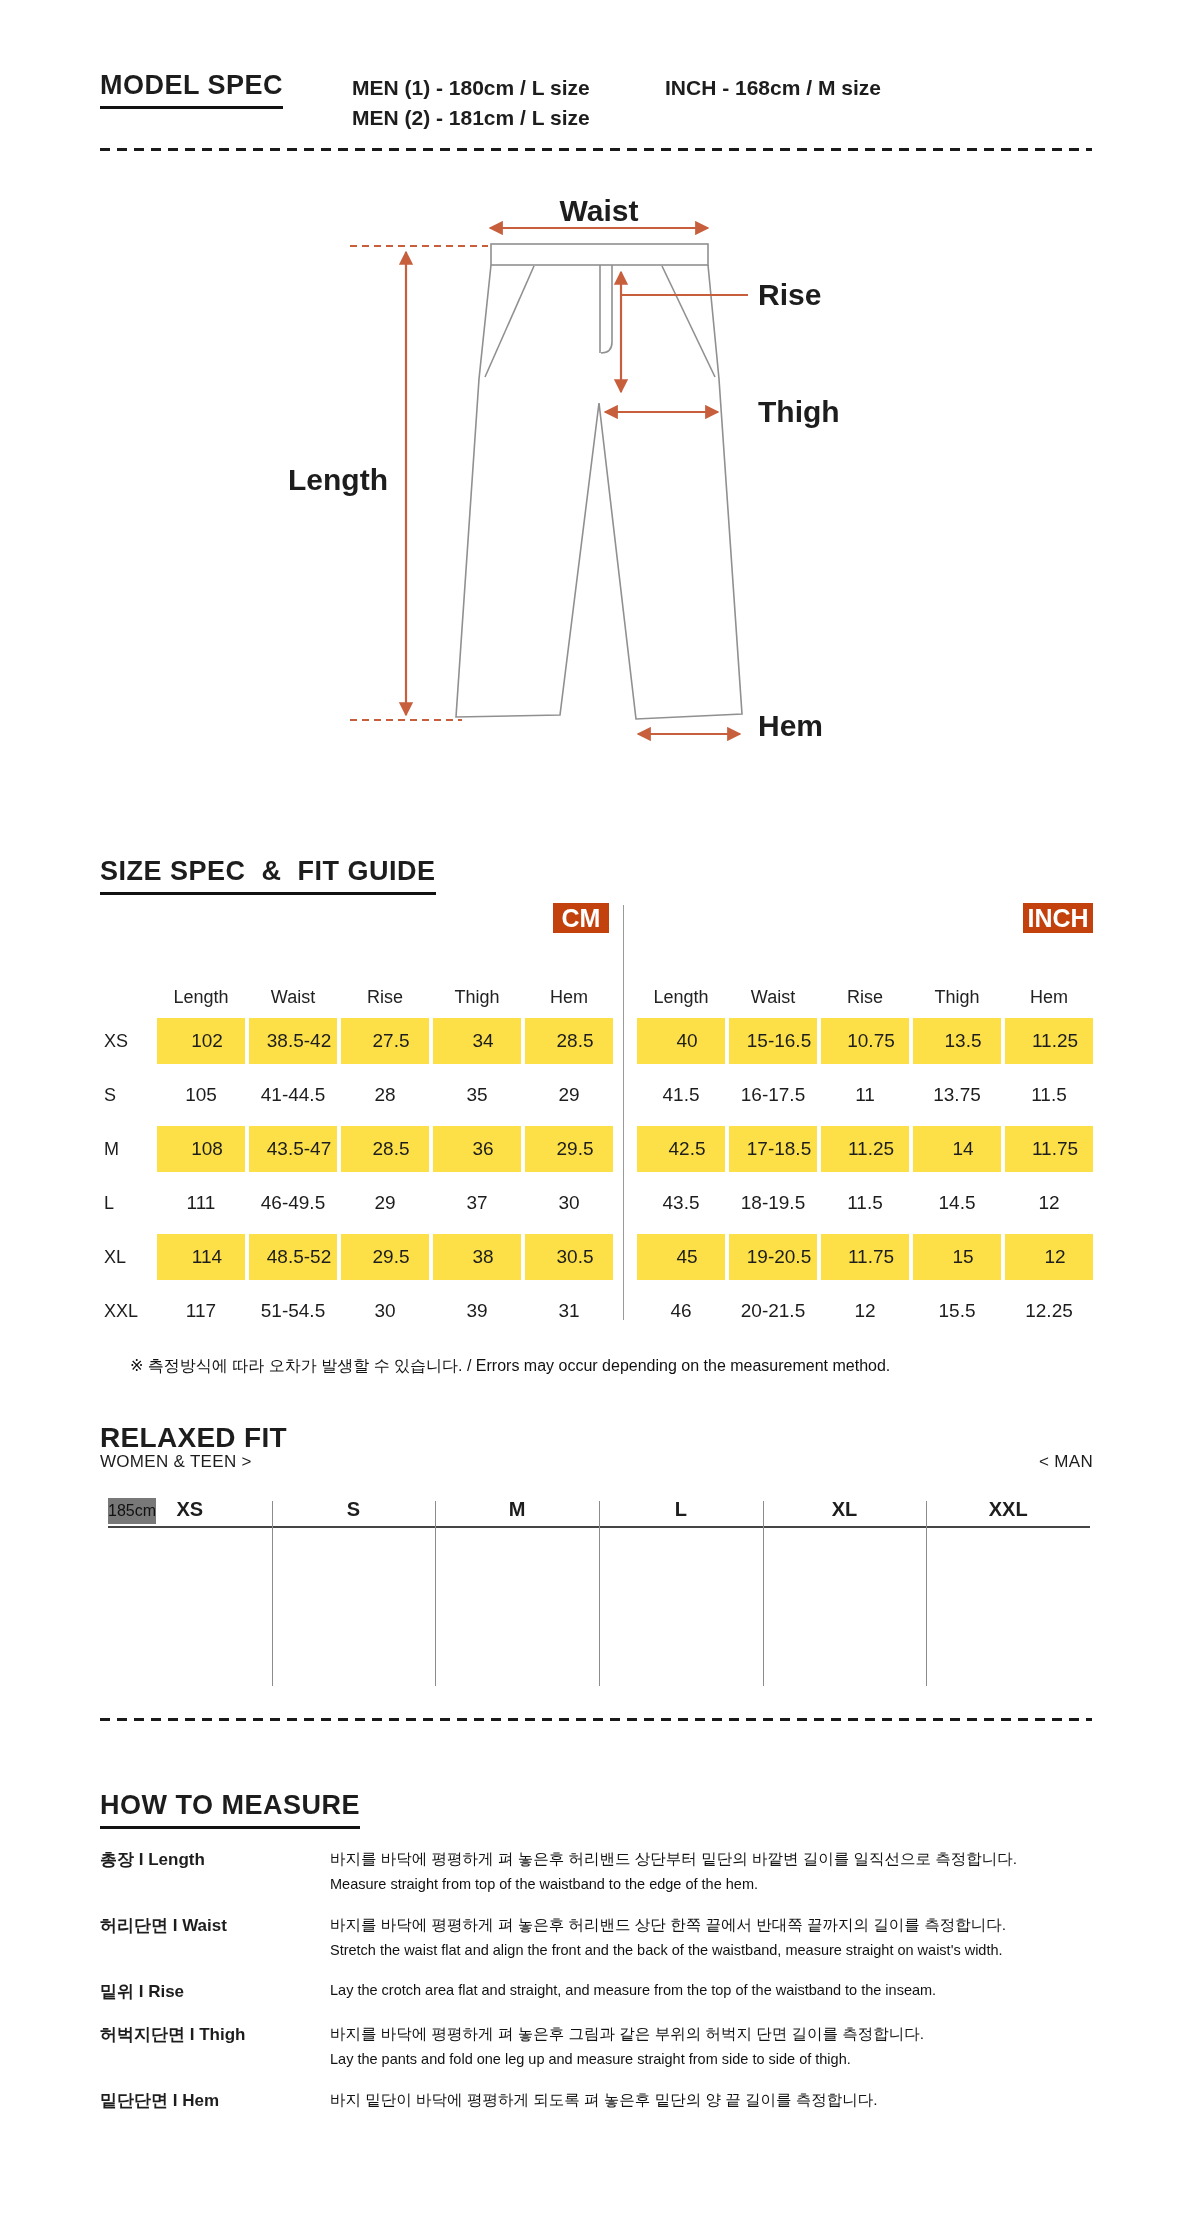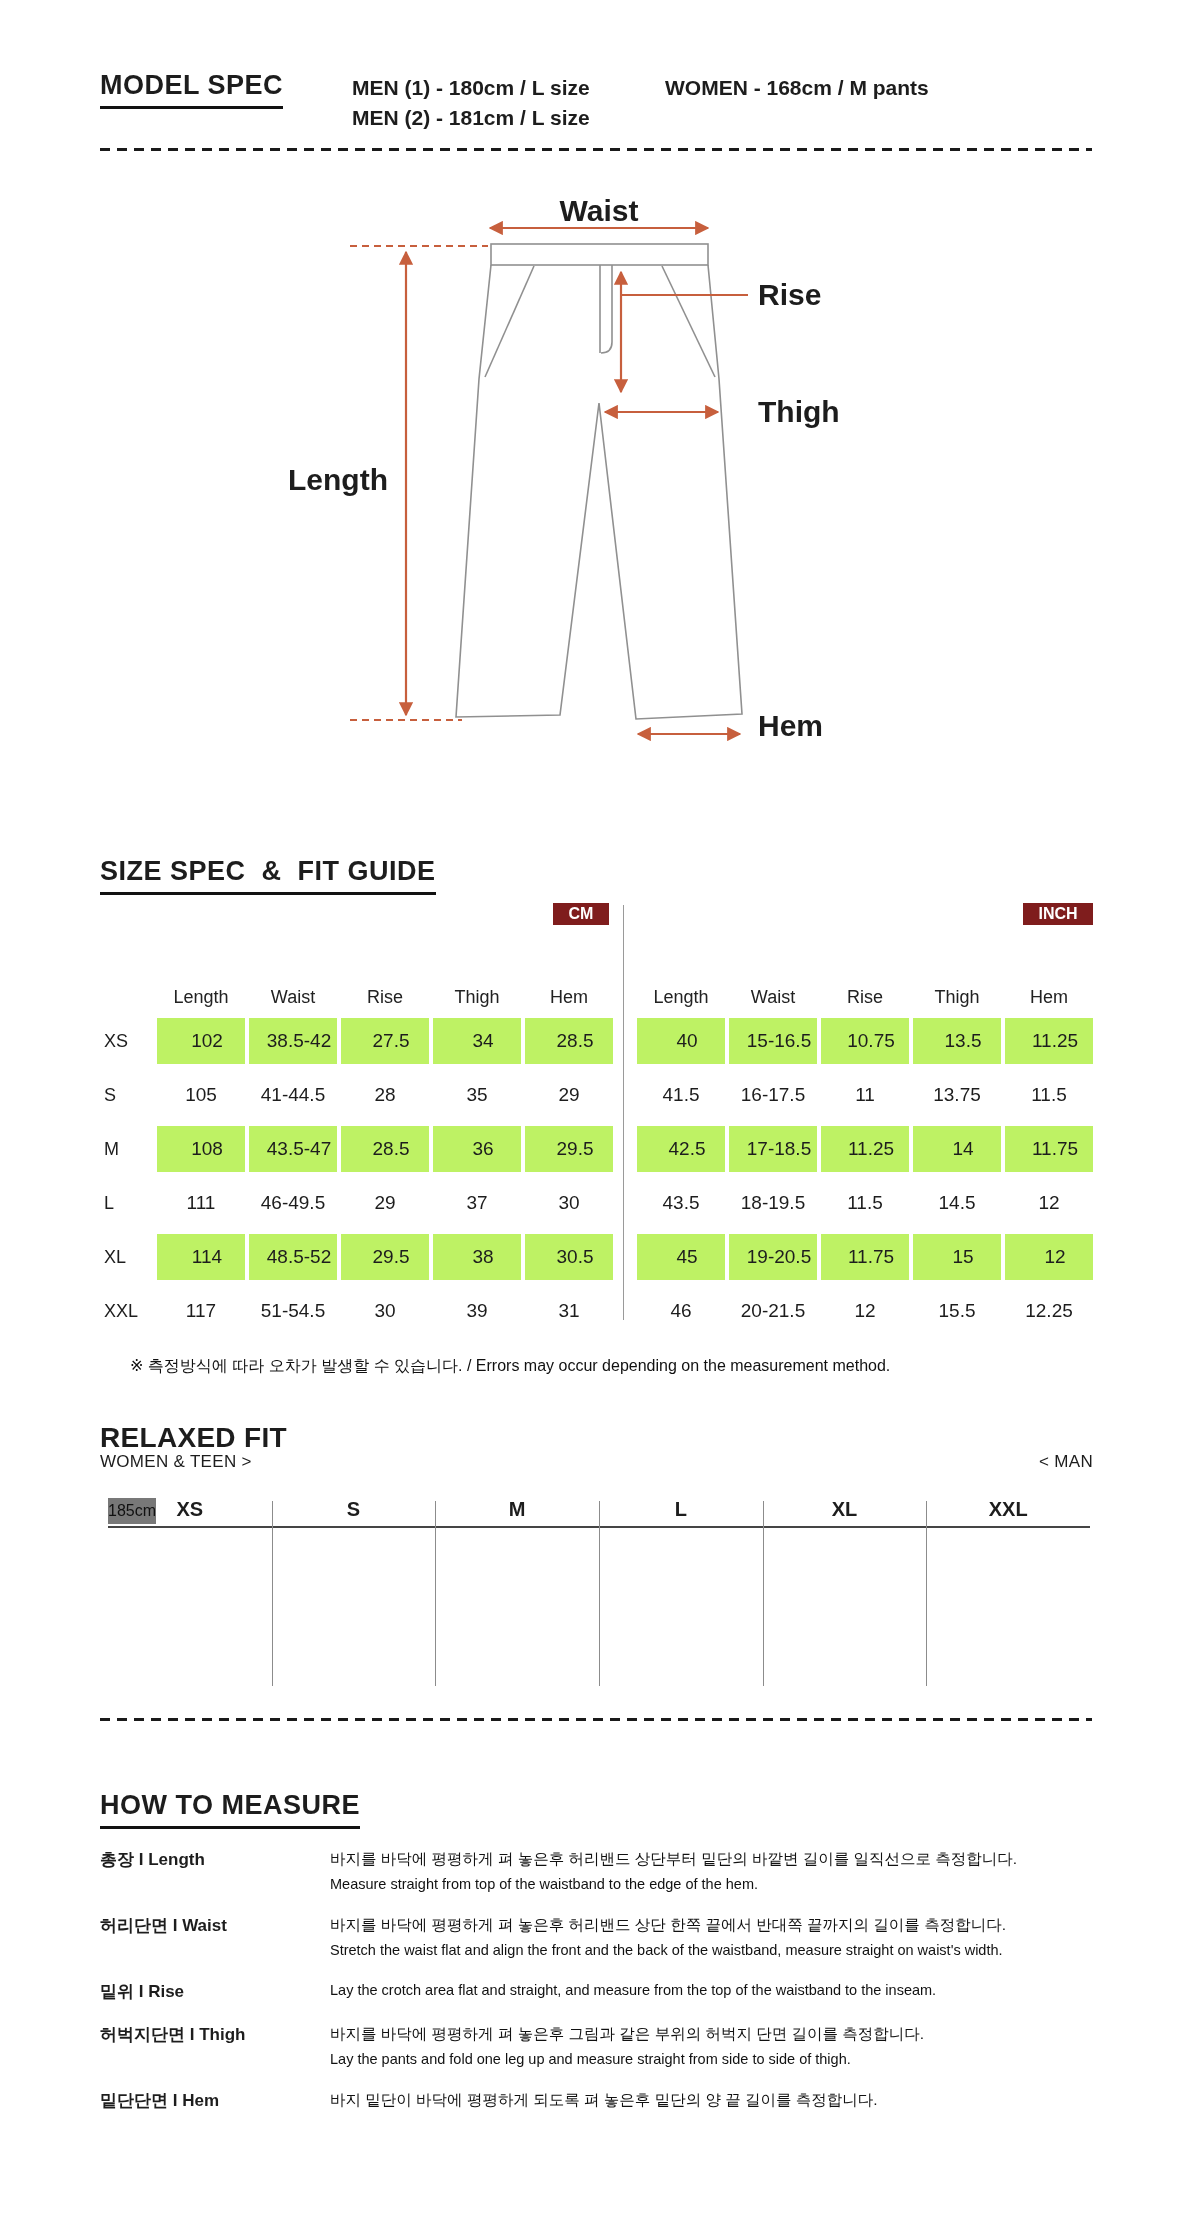--- a/index.html
+++ b/index.html
@@ -22,32 +22,32 @@
   .diagram{left:250px;top:150px;width:640px;height:650px;}
   .diagram .outline{stroke:#909090;stroke-width:1.6;fill:none;}
   .diagram .band{fill:#fff;stroke:#909090;stroke-width:1.6;}
   .diagram .arrow{stroke:#c75f3d;stroke-width:2.2;fill:none;}
   .diagram .dashln{stroke:#c75f3d;stroke-width:2;stroke-dasharray:7 5;fill:none;}
   .diagram text{font-family:"Liberation Sans","DejaVu Sans",sans-serif;font-weight:bold;
                 font-size:30px;fill:#1d1d1d;}
   .diagram marker path{fill:#c75f3d;}
 
   
-  .unit-badge{background:#7f1d1d;color:#fff;font-size:16px;font-weight:600;
-              display:flex;align-items:center;justify-content:center;height:22px;}
+  .unit-badge{background:#c2410c;color:#fff;font-size:25px;font-weight:600;
+              display:flex;align-items:center;justify-content:center;height:30px;}
 
   
   .vdivider{left:623px;top:905px;width:1px;height:415px;background:#9a9a9a;}
   .size-table{display:grid;grid-template-rows:26px repeat(6,46px);row-gap:8px;column-gap:4px;}
   .size-table.cm{grid-template-columns:53px repeat(5,88px);}
   .size-table.inch{grid-template-columns:repeat(5,88px);}
   .st-head{display:flex;align-items:center;justify-content:center;font-size:18px;color:#222;}
   .st-size{display:flex;align-items:center;font-size:18px;color:#1d1d1d;padding-left:4px;}
   .st-cell{display:flex;align-items:center;justify-content:center;font-size:19px;color:#1d1d1d;}
-  .row-shade{background:#bef264;padding-left:12px;}
+  .row-shade{background:#fde047;padding-left:12px;}
 
   .note-text{font-size:16px;color:#111;}
 
   
   .rf-heading{font-size:28px;font-weight:bold;letter-spacing:.3px;}
   .rf-sub{font-size:17px;color:#1d1d1d;letter-spacing:.3px;}
   .fit-chart{left:108px;top:1498px;width:982px;height:192px;}
   .fc-labels{position:absolute;top:0;left:0;width:100%;display:flex;}
   .fc-labels span{flex:1;text-align:center;font-size:20px;font-weight:bold;}
   .fc-topline{position:absolute;top:28px;left:0;width:100%;height:2px;background:#454545;}
@@ -71,21 +71,21 @@
 </head>
 <body>
 
 <div class="page">
 
   <div class="abs" style="left:100px;top:70px;">
     <span class="h-underline">MODEL SPEC</span>
   </div>
   <div class="abs model-entry" style="left:352px;top:76px;">MEN (1) - 180cm / L size</div>
   <div class="abs model-entry" style="left:352px;top:106px;">MEN (2) - 181cm / L size</div>
-  <div class="abs model-entry" style="left:665px;top:76px;">WOMEN - 168cm / M pants</div>
+  <div class="abs model-entry" style="left:665px;top:76px;">INCH - 168cm / M size</div>
 
   <div class="abs dash-divider" style="top:148px;"></div>
 
   <svg class="abs diagram" viewBox="0 0 640 650">
     <defs>
       <marker id="ah" viewBox="0 0 10 10" refX="9" refY="5" markerWidth="6.5" markerHeight="6.5" orient="auto-start-reverse">
         <path d="M0,0 L10,5 L0,10 z"></path>
       </marker>
     </defs>
 

